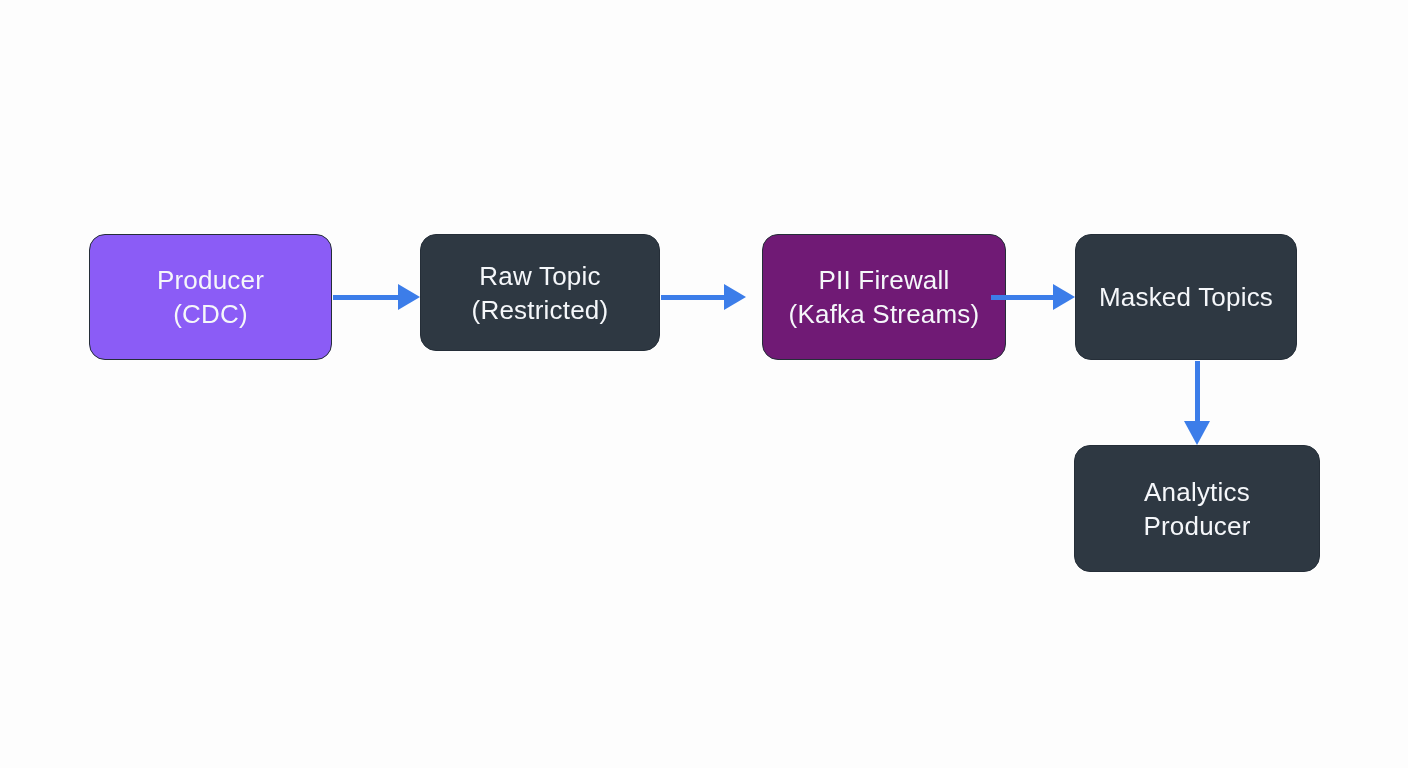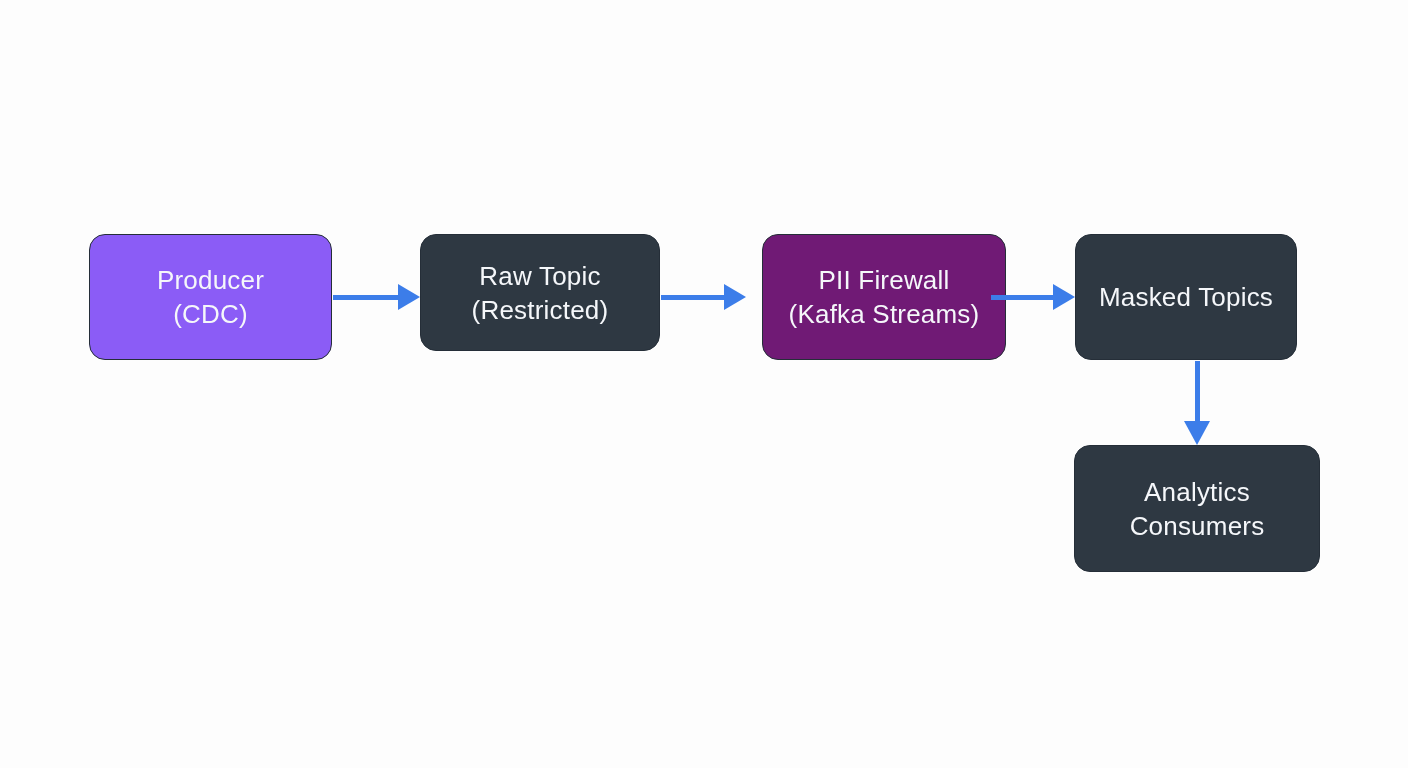--- a/index.html
+++ b/index.html
@@ -72,21 +72,21 @@
       <div class="node-label" style="color: rgb(245, 247, 250);">PII Firewall
 (Kafka Streams)</div>
     </div>
 
     <div class="node" style="left: 1075px; top: 234px; width: 222px; height: 126px; background: rgb(46, 56, 66); border-color: rgb(37, 46, 56);">
       <div class="node-label" style="color: rgb(245, 247, 250);">Masked Topics</div>
     </div>
 
     <div class="node" style="left: 1074px; top: 445px; width: 246px; height: 127px; background: rgb(46, 56, 66); border-color: rgb(37, 46, 56);">
       <div class="node-label" style="color: rgb(245, 247, 250);">Analytics
-Consumers</div>
+Producer</div>
     </div>
 
     <div class="edge">
       <div class="edge-shaft" style="background: rgb(60, 125, 233); left: 333px; top: 294.5px; width: 67px; height: 5px;"></div>
       <div class="edge-head right" style="left: 398px; top: 284px; border-left-color: rgb(60, 125, 233);"></div>
     </div>
 
     <div class="edge">
       <div class="edge-shaft" style="background: rgb(60, 125, 233); left: 661px; top: 294.5px; width: 65px; height: 5px;"></div>
       <div class="edge-head right" style="left: 724px; top: 284px; border-left-color: rgb(60, 125, 233);"></div>

